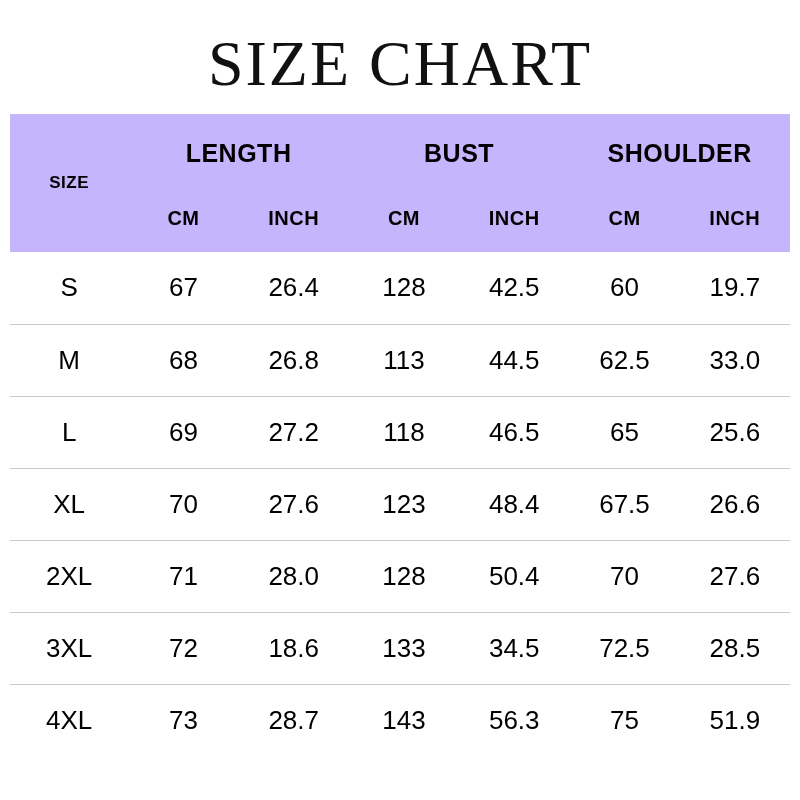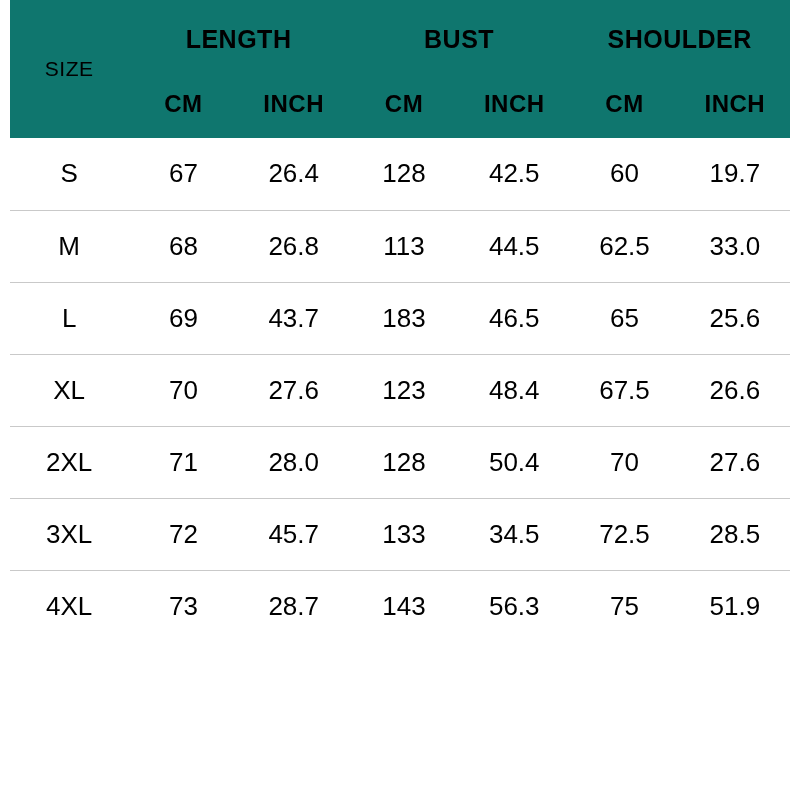--- a/index.html
+++ b/index.html
@@ -39,38 +39,38 @@
     width: 780px;
     border-collapse: collapse;
     table-layout: fixed;
   }
   table.size-table td, table.size-table th {
     text-align: center;
     vertical-align: middle;
     padding: 0;
   }
   thead tr th {
-    background: #0f766e;
+    background: #c4b5fd;
   }
   .head-size {
-    font-size: 21px;
-    font-weight: normal;
+    font-size: 17px;
+    font-weight: bold;
     letter-spacing: 0.5px;
     height: 130px;
   }
   .head-group {
     font-size: 25px;
     font-weight: bold;
     letter-spacing: 0.5px;
     height: 62px;
     padding-top: 8px !important;
     vertical-align: middle;
   }
   .head-unit {
-    font-size: 24px;
+    font-size: 20px;
     font-weight: bold;
     letter-spacing: 0.5px;
     height: 68px;
     vertical-align: middle;
   }
   tbody tr {
     height: 72px;
   }
   tbody td {
     font-size: 26px;
@@ -83,20 +83,21 @@
     margin-top: 44px;
   }
   .col-size { width: 118px; }
   .col-num  { width: 110px; }
 </style>
 </head>
 <body>
 
 <div class="page">
 
+  <div class="chart-title">SIZE CHART</div>
 
   <div class="table-wrap">
     <table class="size-table">
       <colgroup>
         <col class="col-size">
         <col class="col-num">
           <col class="col-num">
         <col class="col-num">
           <col class="col-num">
         <col class="col-num">
@@ -133,22 +134,22 @@
           <td>68</td>
           <td>26.8</td>
           <td>113</td>
           <td>44.5</td>
           <td>62.5</td>
           <td>33.0</td>
         </tr>
         <tr>
           <td>L</td>
           <td>69</td>
-          <td>43.7</td>
-          <td>183</td>
+          <td>27.2</td>
+          <td>118</td>
           <td>46.5</td>
           <td>65</td>
           <td>25.6</td>
         </tr>
         <tr>
           <td>XL</td>
           <td>70</td>
           <td>27.6</td>
           <td>123</td>
           <td>48.4</td>
@@ -160,21 +161,21 @@
           <td>71</td>
           <td>28.0</td>
           <td>128</td>
           <td>50.4</td>
           <td>70</td>
           <td>27.6</td>
         </tr>
         <tr>
           <td>3XL</td>
           <td>72</td>
-          <td>45.7</td>
+          <td>18.6</td>
           <td>133</td>
           <td>34.5</td>
           <td>72.5</td>
           <td>28.5</td>
         </tr>
         <tr>
           <td>4XL</td>
           <td>73</td>
           <td>28.7</td>
           <td>143</td>

